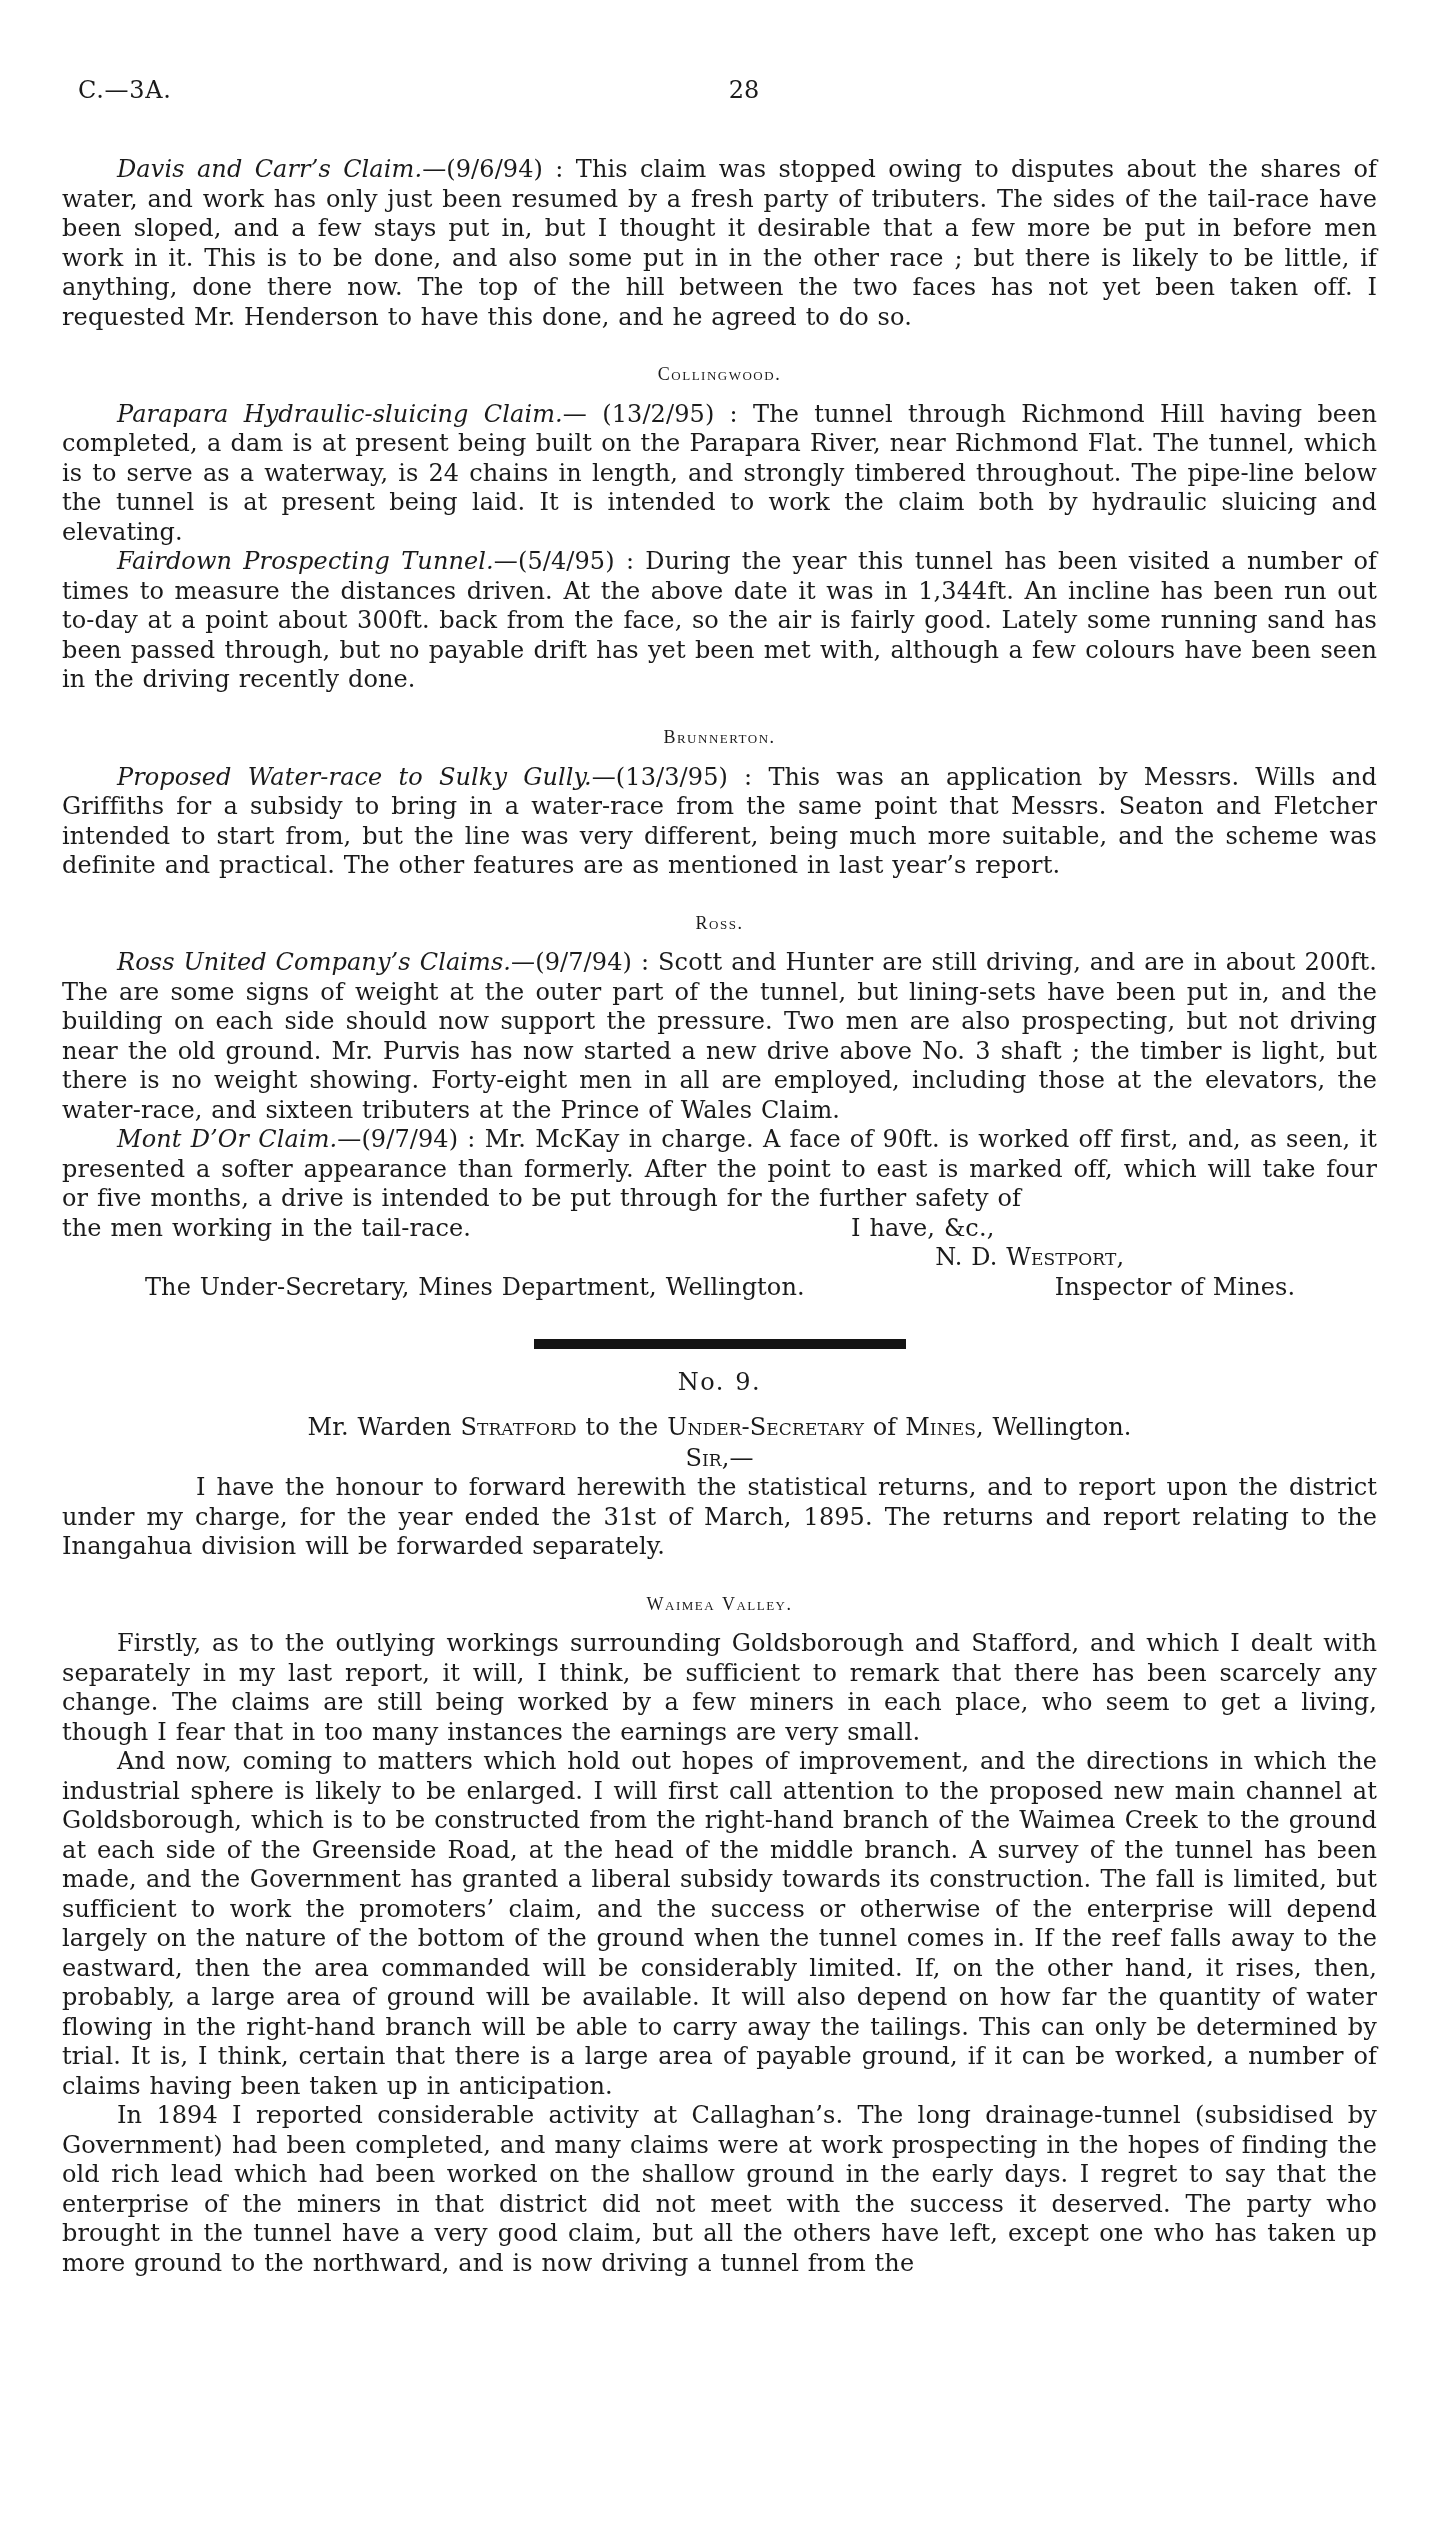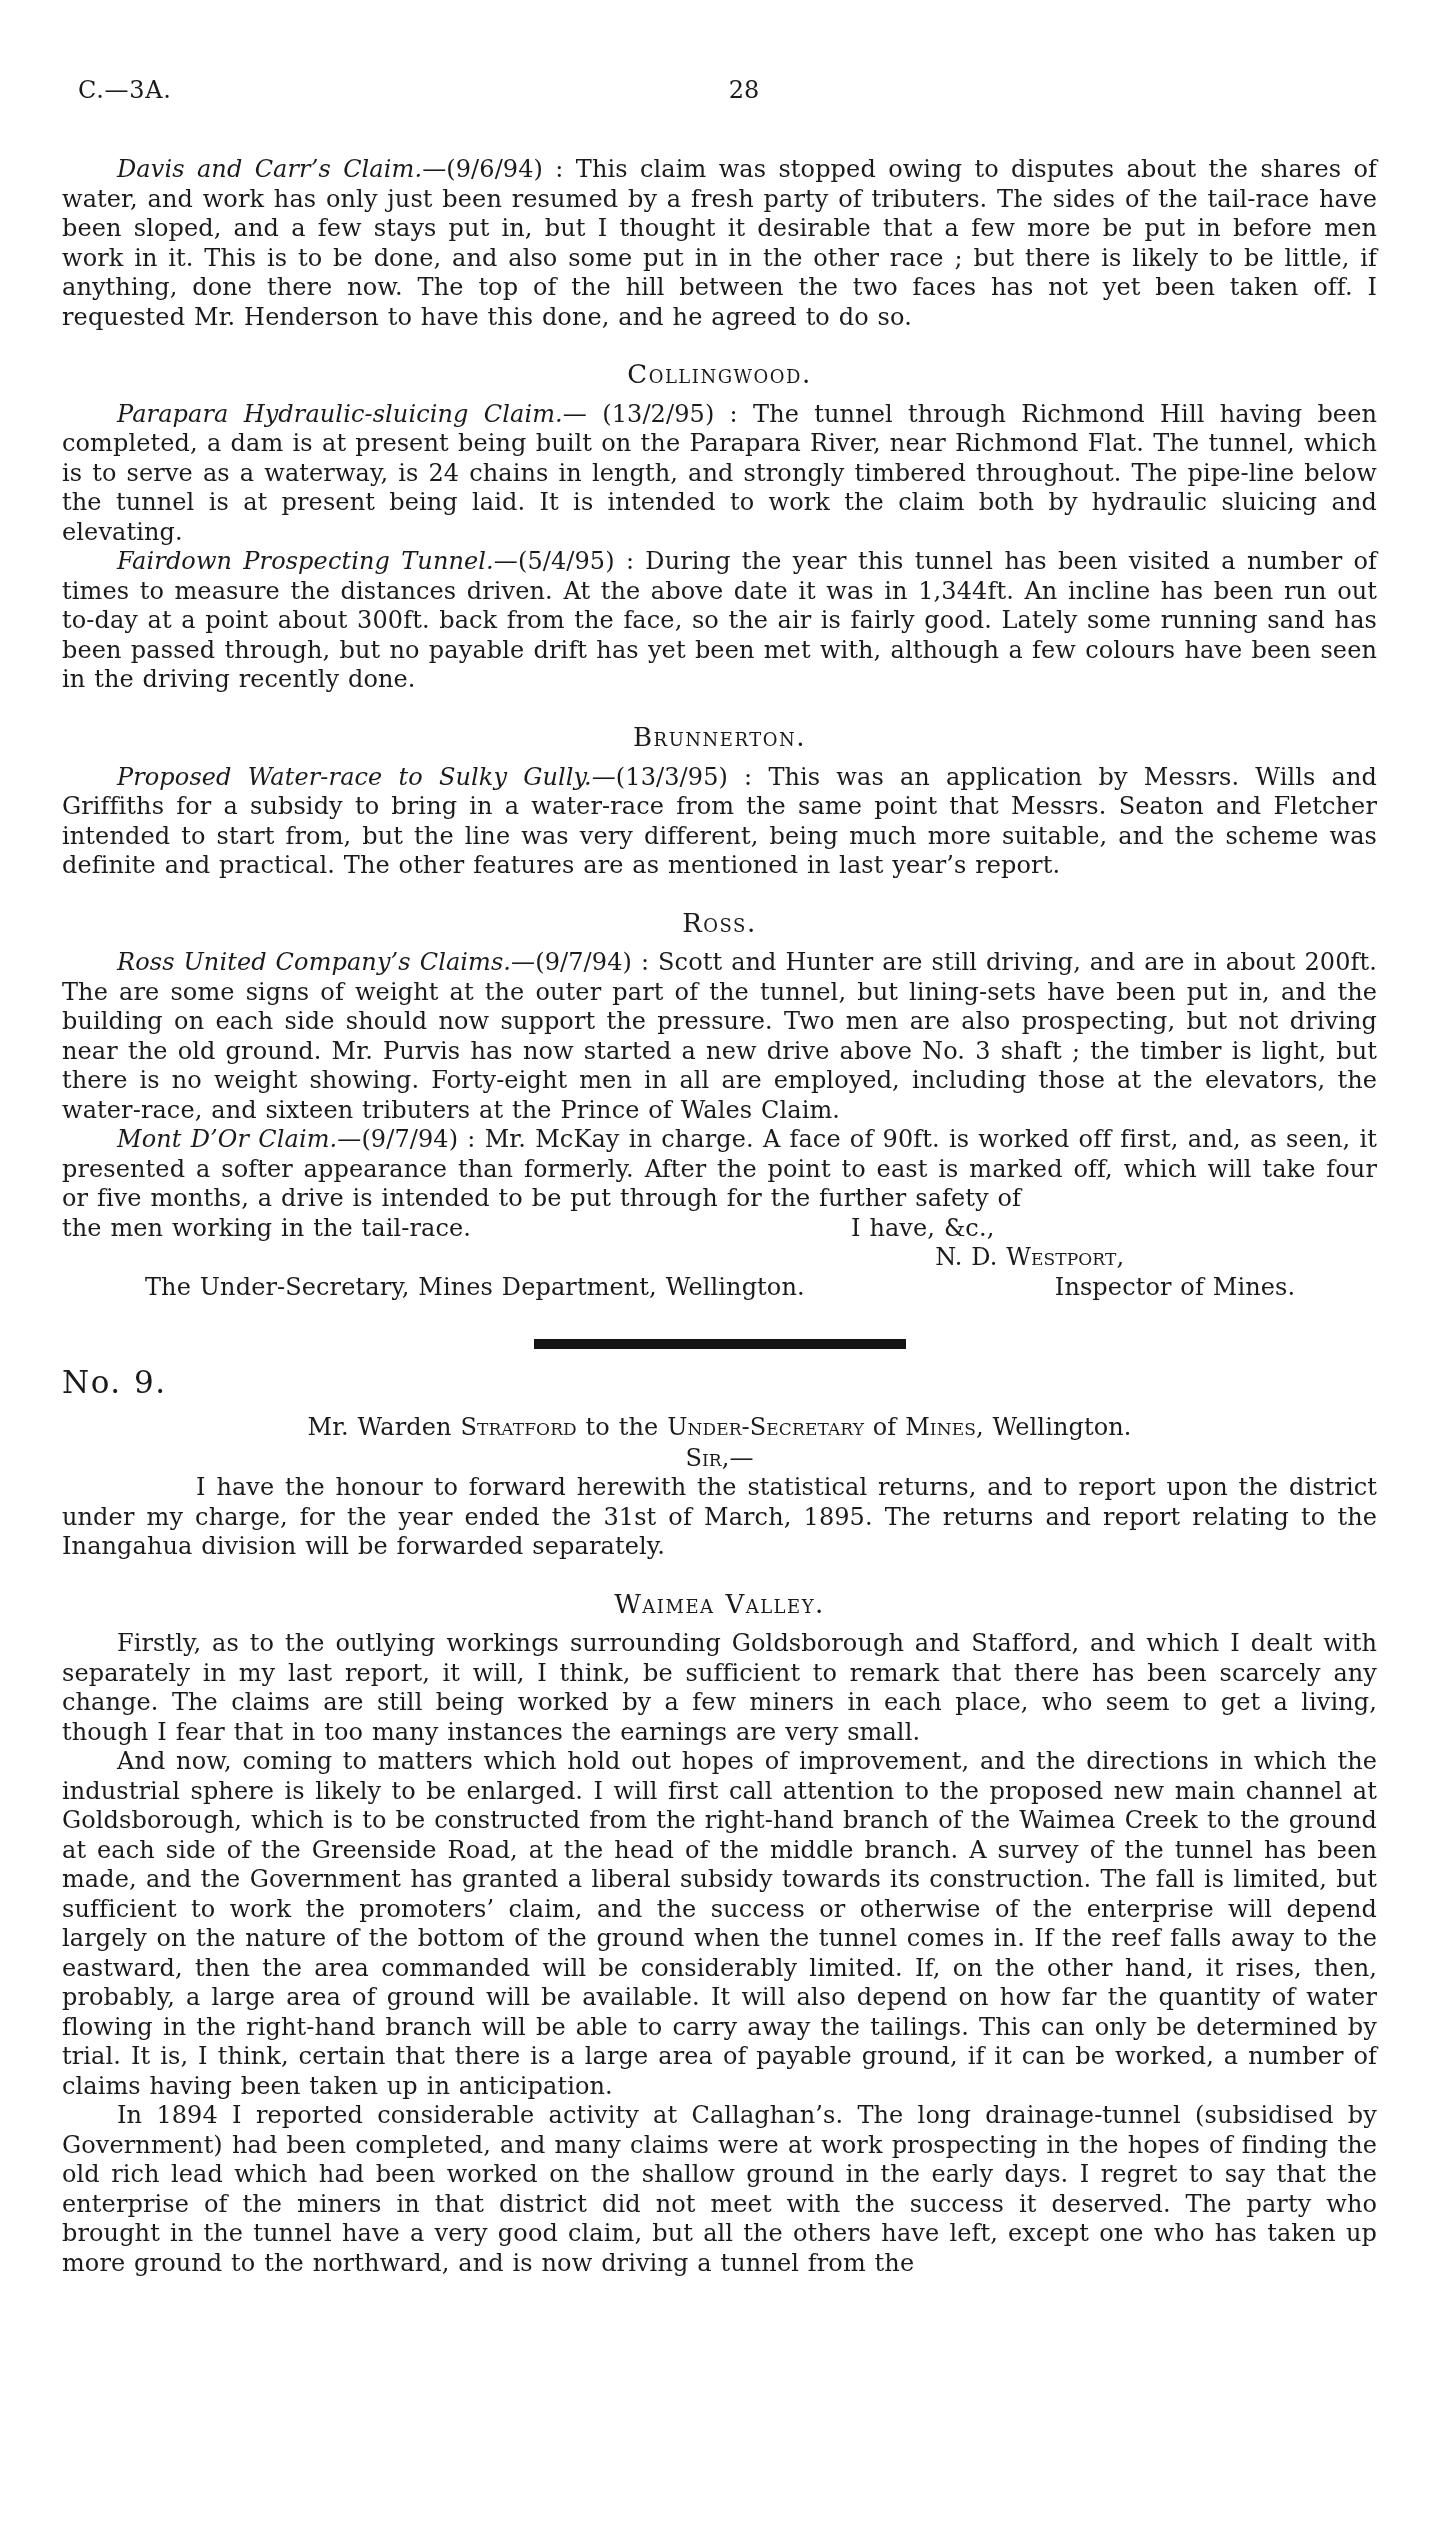--- a/index.html
+++ b/index.html
@@ -43,30 +43,32 @@
     margin: 0;
     text-indent: 55px;
   }
   .content p.para-letter { text-indent: 134px; }
   .claim-name { font-style: italic; }
   .heading {
     text-align: center;
     text-indent: 0;
     font-variant: small-caps;
     letter-spacing: 1.5px;
-    font-size: 26px;
+    font-size: 18px;
     margin: 28px 0 10.3px 0;
+    font-family: Liberation Serif, serif;
   }
   .rule {
     width: 372px; height: 9.6px;
     background: #141414;
     margin: 37px auto 14.8px auto;
   }
   .docnum {
-    font-size: 31px;
+    text-align: center;
+    font-size: 24px;
     line-height: 37px;
     letter-spacing: 1.5px;
     margin: 4.4px 0 11.8px 0;
   }
   .byline {
     text-align: center;
     margin: 0 0 1.5px 0;
   }
   .sc { font-variant: small-caps; }
   .row { position: relative; display: block; min-height: 29.5px; }

